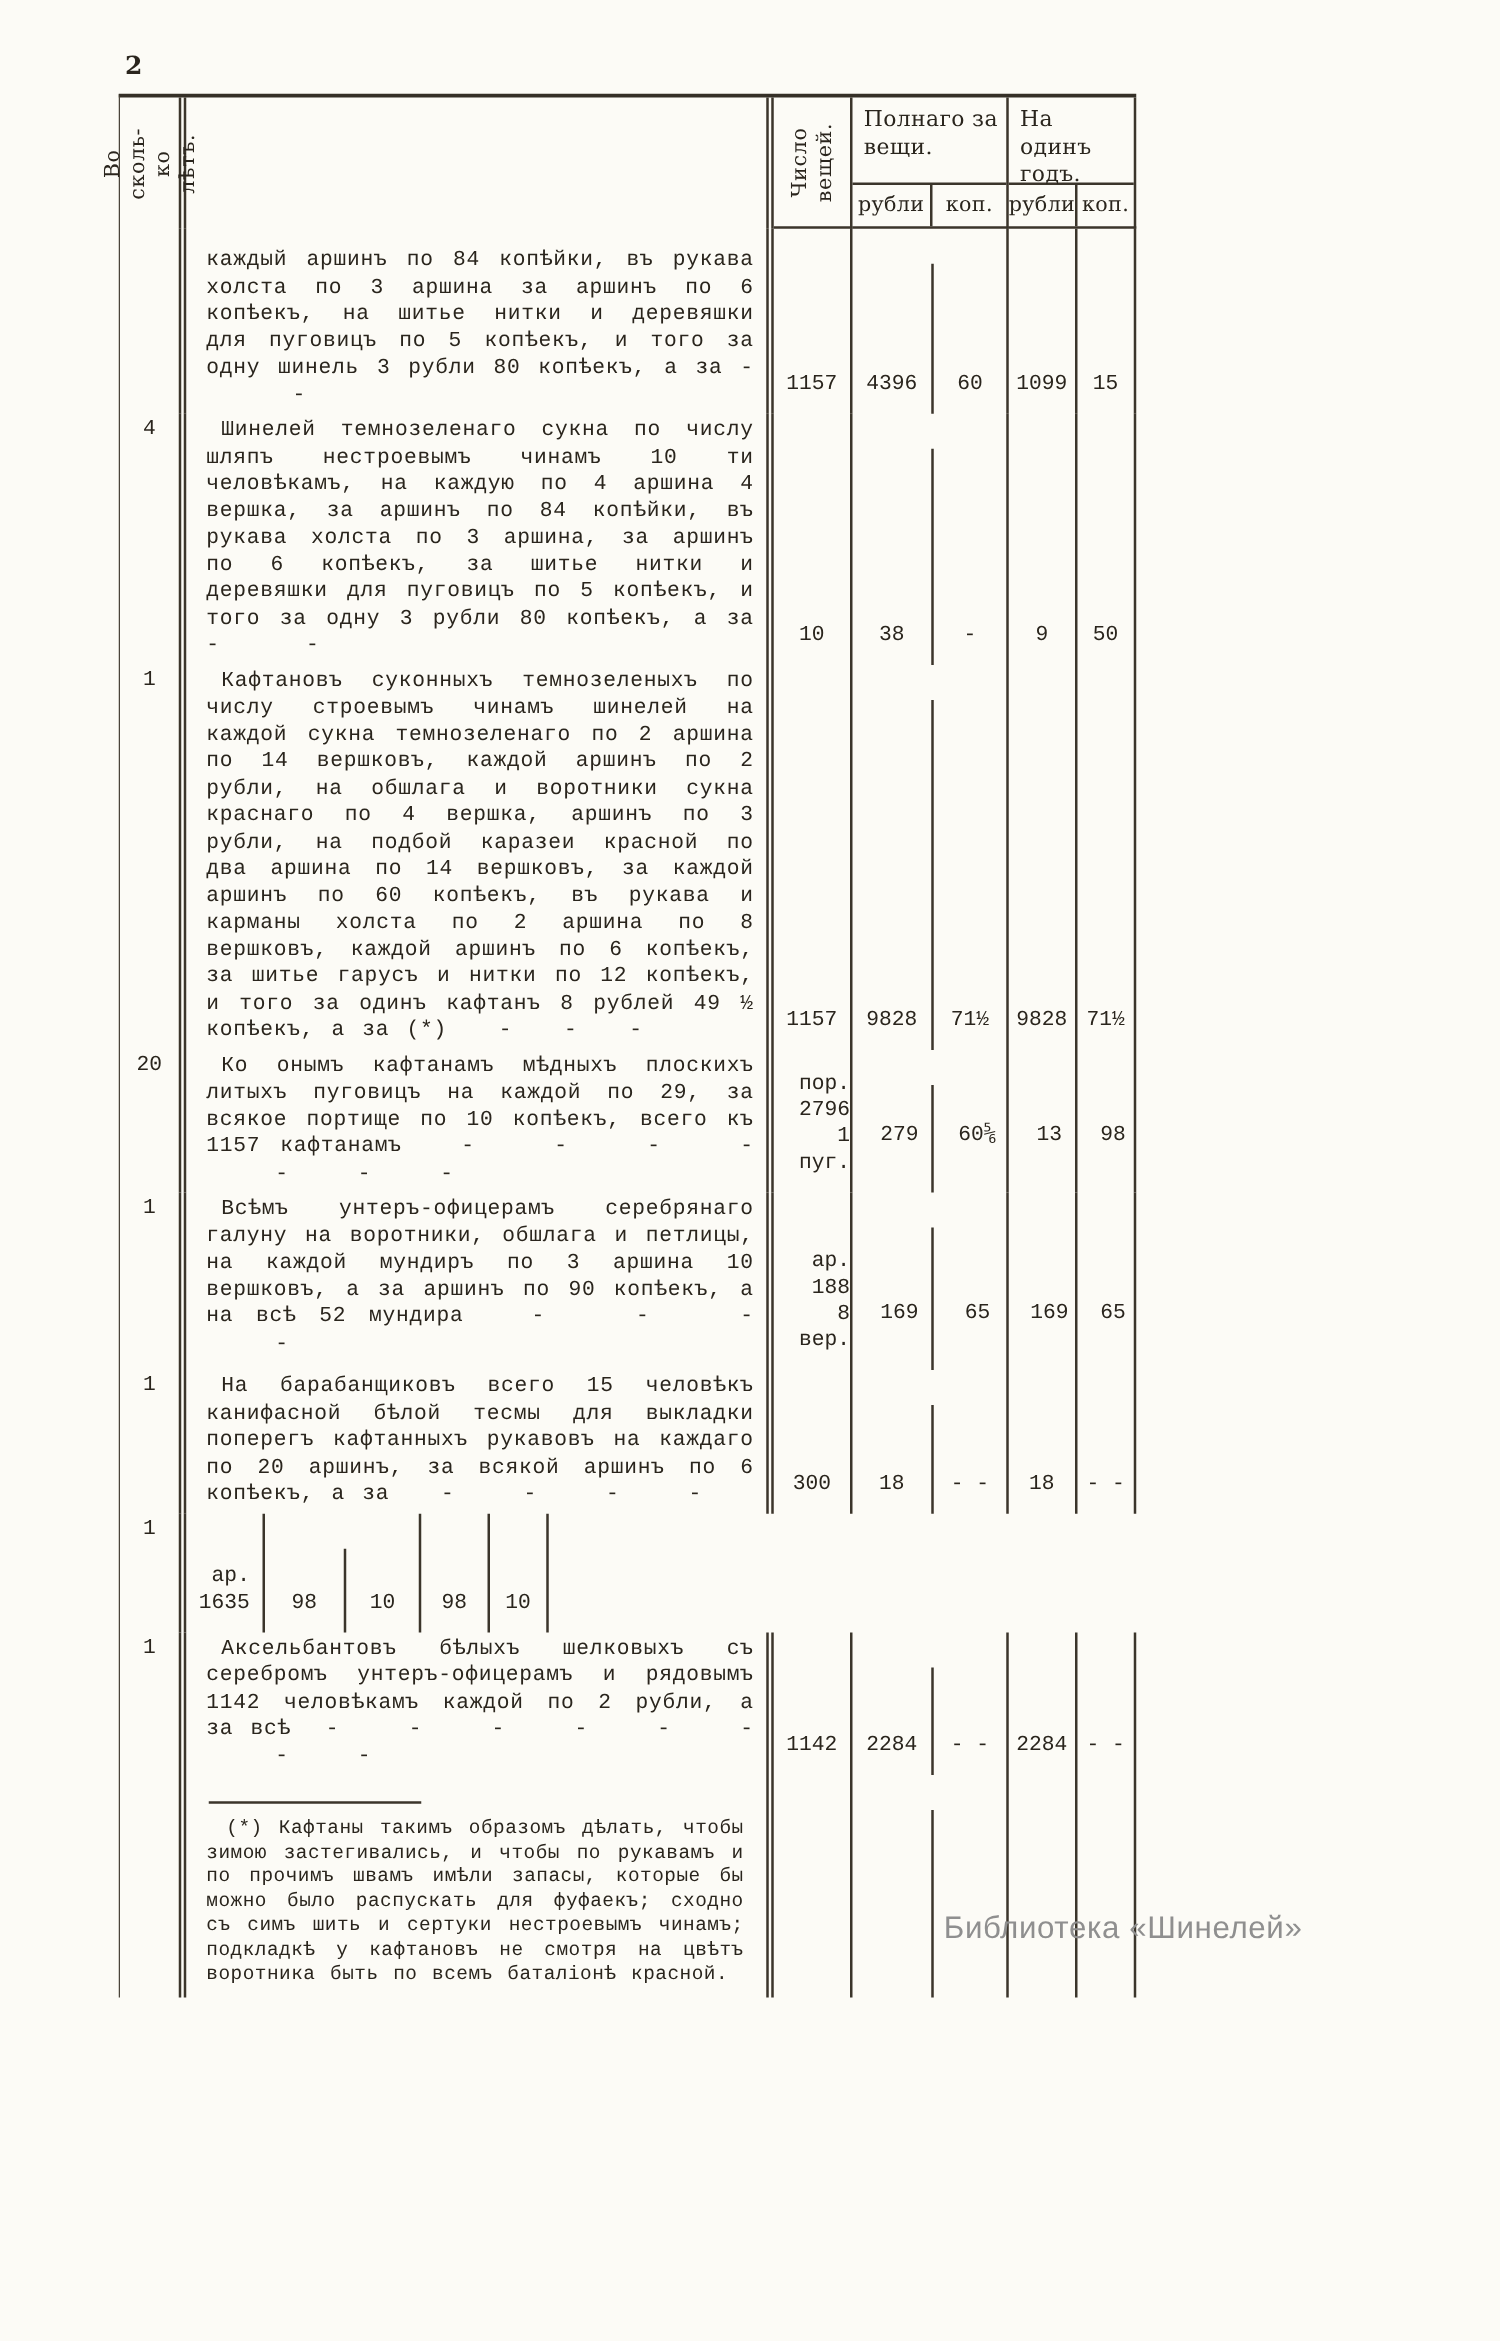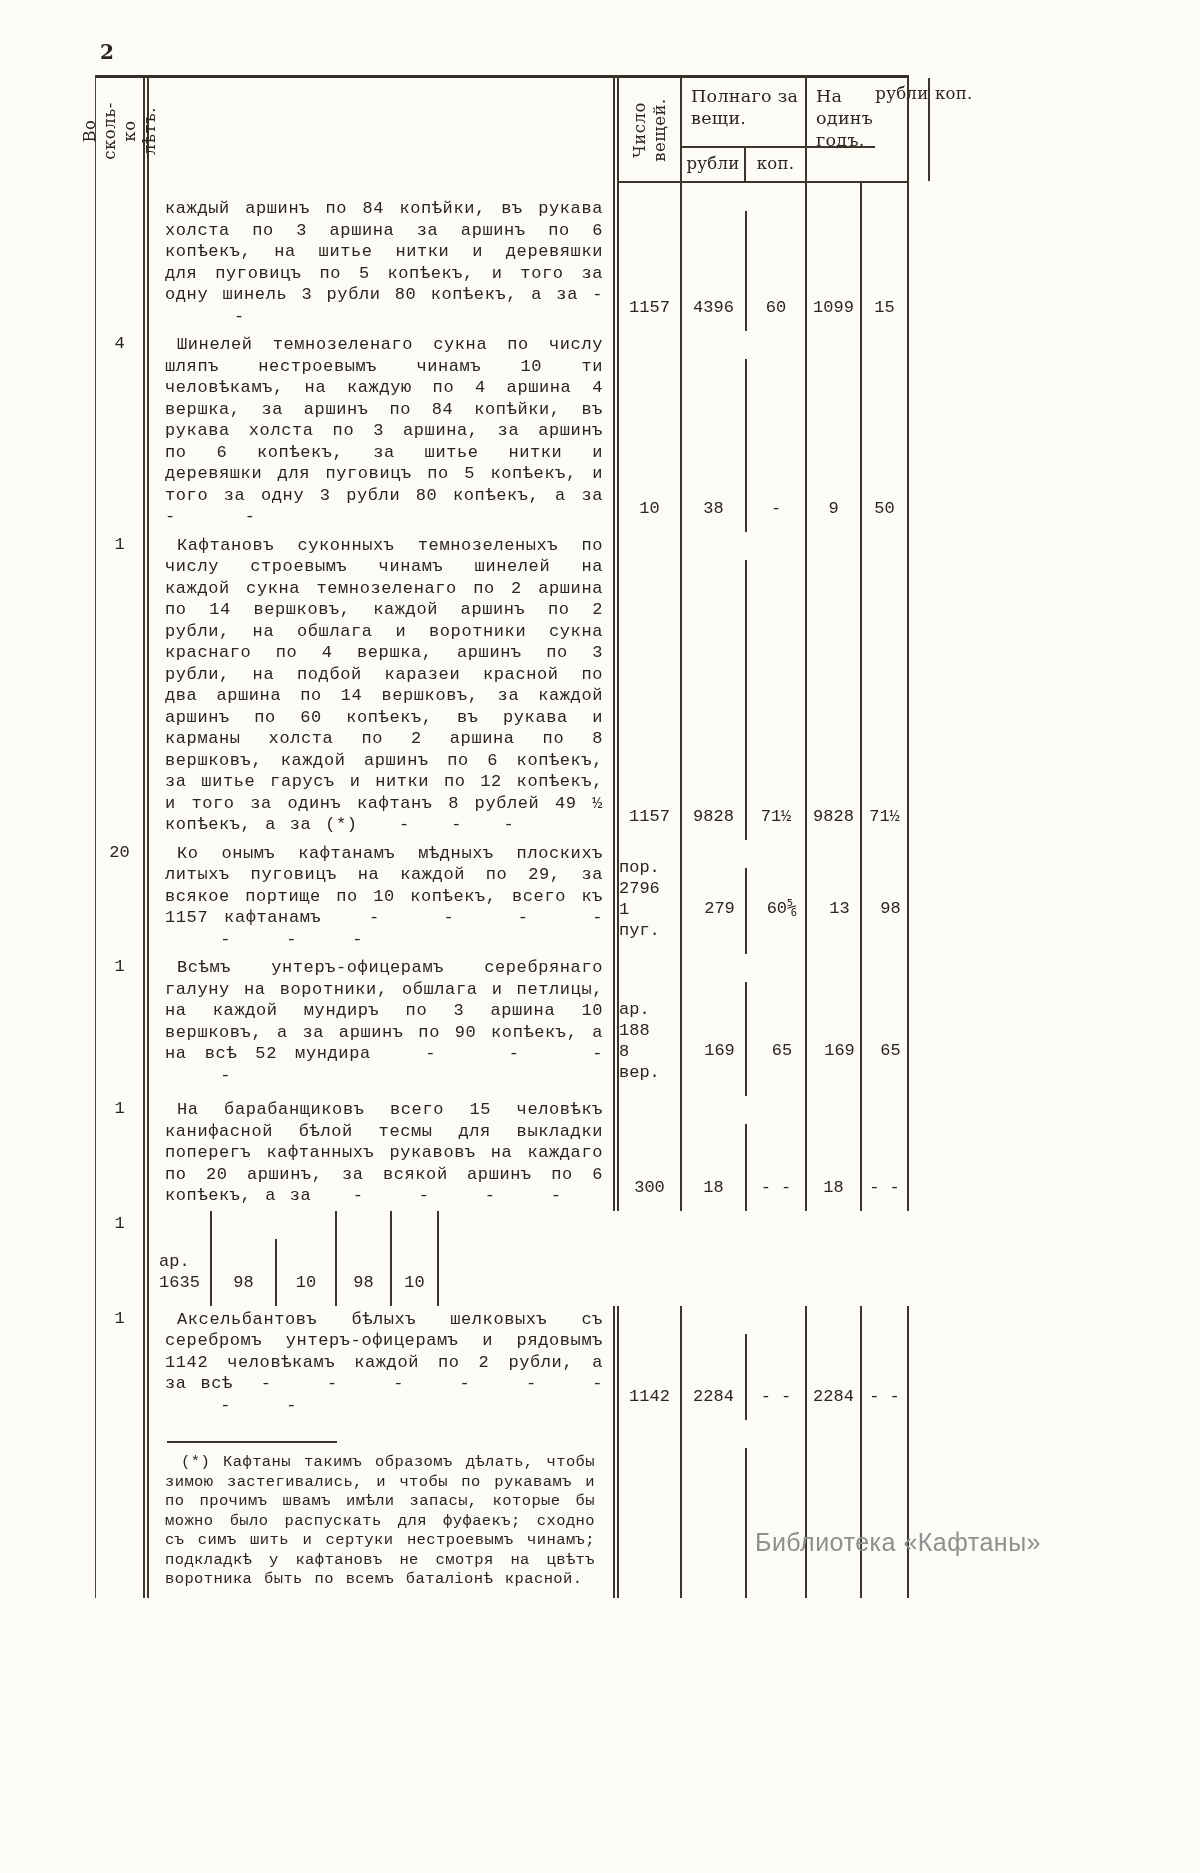--- a/index.html
+++ b/index.html
@@ -27,21 +27,21 @@
   }
   .table * { box-sizing: border-box; }
 
   
   .thead { display: flex; height: 105px; }
   .th { position: relative; }
   .th-year { width: 53px; border-right: 6px double #3b352b; }
   .th-text { width: 470px; border-right: 6px double #3b352b; }
   .th-n    { width: 63px; border-right: 2px solid #3b352b; border-bottom: 2px solid #3b352b; }
   .th-g1   { width: 125px; border-right: 2px solid #3b352b; border-bottom: 2px solid #3b352b; display: flex; flex-direction: column; }
-  .th-g2   { width: 102px; border-right: 2px solid #3b352b; border-bottom: 2px solid #3b352b; display: flex; flex-direction: row; }
+  .th-g2   { width: 102px; border-right: 2px solid #3b352b; border-bottom: 2px solid #3b352b; display: flex; flex-direction: column; }
   .g-label {
     height: 70px; border-bottom: 2px solid #3b352b;
     font-size: 17.5px; line-height: 22px;
     padding: 7px 2px 0 9px; letter-spacing: 0.3px;
   }
   .g-sub { flex: 1; display: flex; }
   .sub { font-size: 16.5px; text-align: center; padding-top: 6px; letter-spacing: 0.3px; }
   .sub-r1 { width: 65px; border-right: 2px solid #3b352b; }
   .sub-k1 { width: 60px; }
   .sub-r2 { width: 55px; border-right: 2px solid #3b352b; }
@@ -68,21 +68,21 @@
   .pt { padding-top: 15px; }
   .ind { text-indent: 12px; }
   .td-n  { width: 63px; border-right: 2px solid #3b352b; }
   .td-r1 { width: 65px; border-right: 2px solid #3b352b; margin-top: 28px; }
   .td-k1 { width: 60px; border-right: 2px solid #3b352b; }
   .td-r2 { width: 55px; border-right: 2px solid #3b352b; }
   .td-k2 { width: 47px; border-right: 2px solid #3b352b; }
   .num {
     display: flex; flex-direction: column;
     justify-content: flex-end; align-items: center;
-    text-align: left; white-space: pre-line;
+    text-align: right; white-space: pre-line;
     font-size: 17px; line-height: 21px;
     padding-bottom: 13px;
   }
   .raise { padding-bottom: 35px; padding-left: 12px; }
 
   
   .tr-foot .td-text { text-align: left; }
   .foot-rule { width: 170px; border-top: 2px solid #3b352b; margin: 18px 0 10px 2px; }
   .footnote {
     font-size: 15.5px; line-height: 19.5px;
@@ -224,15 +224,15 @@
       </div>
       <div class="td td-n"></div>
       <div class="td td-r1"></div>
       <div class="td td-k1"></div>
       <div class="td td-r2"></div>
       <div class="td td-k2"></div>
     </div>
 
   </div>
 
-  <div class="watermark">Библиотека «Кафтаны»</div>
+  <div class="watermark">Библиотека «Шинелей»</div>
 
 </div>
 
 </body></html>

